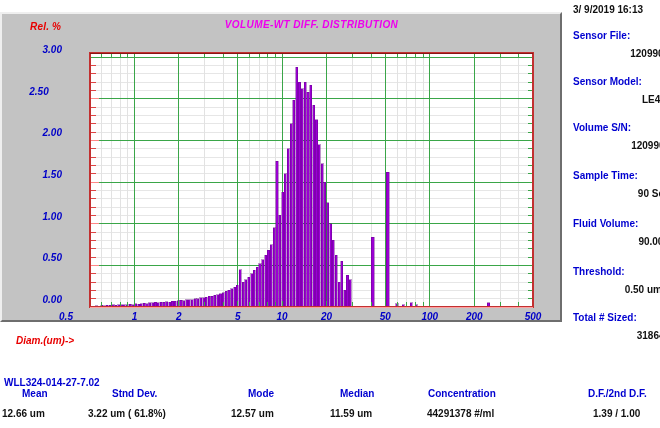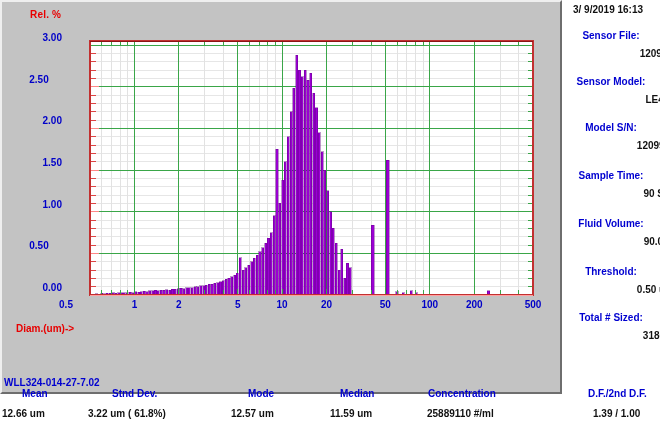--- a/index.html
+++ b/index.html
@@ -1,40 +1,41 @@
 <!DOCTYPE html>
 <html><head>
 <meta charset="utf-8">
 <style>
   html,body{margin:0;padding:0;background:#ffffff;}
   body{width:660px;height:428px;position:relative;overflow:hidden;
        font-family:"Liberation Sans",sans-serif;font-weight:bold;}
-  .panel{position:absolute;left:0;top:0;width:562px;height:394px;background:#c3c3c3;
+  .panel{position:absolute;left:0;top:12px;width:562px;height:310px;background:#c3c3c3;
          border-top:2px solid #efefef;border-left:2px solid #efefef;
-         border-right:2px solid #6e6e6e;border-bottom:2px solid #6e6e6e;box-sizing:border-box;}
+         border-right:2px solid #6e6e6e;border-bottom:2px solid #6e6e6e;box-sizing:border-box;font-style:italic;}
   .rel-label{position:absolute;left:28px;top:7px;font-size:10px;color:#e80000;letter-spacing:0.2px;}
   .chart-title{position:absolute;left:88px;top:5px;width:443px;text-align:center;
                font-size:10px;color:#ee00ee;letter-spacing:0.4px;}
   .diam-label{position:absolute;left:14px;top:321px;font-size:10px;color:#e80000;}
   .ytick{position:absolute;width:46px;text-align:right;font-size:10px;color:#0000c8;}
   .xtick{position:absolute;top:297px;width:40px;text-align:center;font-size:10px;color:#0000c8;}
   svg.plot{position:absolute;left:0;top:0;}
-  .sidebar-field{position:absolute;left:573px;width:76px;font-size:10px;text-align:center;}
+  .sidebar-field{position:absolute;left:573px;width:76px;font-size:10px;}
   .sidebar-field .lbl{color:#0000d0;white-space:nowrap;}
   .sidebar-field .val{position:absolute;top:18px;color:#111;white-space:nowrap;}
   .datetime{position:absolute;left:573px;top:4px;font-size:10px;color:#111;white-space:nowrap;}
   .sample-id{position:absolute;left:4px;top:357px;font-size:10px;color:#0000d0;margin-top:20px;}
   .stat-h{position:absolute;top:388px;font-size:10px;color:#0000d0;white-space:nowrap;}
   .stat-v{position:absolute;top:408px;font-size:10px;color:#111;white-space:nowrap;}
 </style>
 </head>
 <body>
 
 <div class="panel">
   <span class="rel-label">Rel. %</span>
+  <span class="chart-title">VOLUME-WT DIFF. DISTRIBUTION</span>
   <svg class="plot" width="562" height="354" viewBox="0 0 562 354" shape-rendering="crispEdges" id="plot-svg">
       <rect x="88" y="39" width="443" height="254" fill="#ffffff"></rect>
       <line x1="89" y1="284.672131147541" x2="530" y2="284.672131147541" stroke="#e6e6e6" stroke-width="1"></line>
       <line x1="89" y1="276.344262295082" x2="530" y2="276.344262295082" stroke="#e6e6e6" stroke-width="1"></line>
       <line x1="89" y1="268.0163934426229" x2="530" y2="268.0163934426229" stroke="#e6e6e6" stroke-width="1"></line>
       <line x1="89" y1="259.6885245901639" x2="530" y2="259.6885245901639" stroke="#e6e6e6" stroke-width="1"></line>
       <line x1="89" y1="243.0327868852459" x2="530" y2="243.0327868852459" stroke="#e6e6e6" stroke-width="1"></line>
       <line x1="89" y1="234.70491803278688" x2="530" y2="234.70491803278688" stroke="#e6e6e6" stroke-width="1"></line>
       <line x1="89" y1="226.37704918032784" x2="530" y2="226.37704918032784" stroke="#e6e6e6" stroke-width="1"></line>
       <line x1="89" y1="218.04918032786884" x2="530" y2="218.04918032786884" stroke="#e6e6e6" stroke-width="1"></line>
@@ -297,21 +298,21 @@
       <line x1="427.78542935971456" y1="287" x2="427.78542935971456" y2="292" stroke="#3aa648" stroke-width="1"></line>
       <line x1="472.2375253860958" y1="40" x2="472.2375253860958" y2="46" stroke="#3aa648" stroke-width="1"></line>
       <line x1="472.2375253860958" y1="287" x2="472.2375253860958" y2="292" stroke="#3aa648" stroke-width="1"></line>
     </svg>
   <div id="ytick-layer">
       <span class="ytick" style="left: 14px; top: 30.1639px;">3.00</span>
       <span class="ytick" style="left: 14px; top: 71.8033px; text-align: center;">2.50</span>
       <span class="ytick" style="left: 14px; top: 113.443px;">2.00</span>
       <span class="ytick" style="left: 14px; top: 155.082px;">1.50</span>
       <span class="ytick" style="left: 14px; top: 196.721px;">1.00</span>
-      <span class="ytick" style="left: 14px; top: 238.361px; text-align: center;">0.50</span>
+      <span class="ytick" style="left: 14px; top: 238.361px;">0.50</span>
       <span class="ytick" style="left: 14px; top: 280px;">0.00</span>
     </div>
   <div id="xtick-layer">
       <span class="xtick" style="left: 44px;">0.5</span>
       <span class="xtick" style="left: 112.452px;">1</span>
       <span class="xtick" style="left: 156.904px;">2</span>
       <span class="xtick" style="left: 215.667px;">5</span>
       <span class="xtick" style="left: 260.119px;">10</span>
       <span class="xtick" style="left: 304.571px;">20</span>
       <span class="xtick" style="left: 363.333px;">50</span>
@@ -326,21 +327,21 @@
 
 <div class="sidebar-field" style="top:30px">
   <span class="lbl">Sensor File:</span>
   <span class="val">1209903_071018S.SNS</span>
 </div>
 <div class="sidebar-field" style="top:76px">
   <span class="lbl">Sensor Model:</span>
   <span class="val">LE400-05 SUM</span>
 </div>
 <div class="sidebar-field" style="top:122px">
-  <span class="lbl">Model S/N:</span>
+  <span class="lbl">Volume S/N:</span>
   <span class="val">1209903</span>
 </div>
 <div class="sidebar-field" style="top:170px">
   <span class="lbl">Sample Time:</span>
   <span class="val">90 Sec</span>
 </div>
 <div class="sidebar-field" style="top:218px">
   <span class="lbl">Fluid Volume:</span>
   <span class="val">90.00 ml</span>
 </div>
@@ -359,14 +360,14 @@
 <span class="stat-h" style="left:112px">Stnd Dev.</span>
 <span class="stat-h" style="left:248px">Mode</span>
 <span class="stat-h" style="left:340px">Median</span>
 <span class="stat-h" style="left:428px">Concentration</span>
 <span class="stat-h" style="left:588px">D.F./2nd D.F.</span>
 
 <span class="stat-v" style="left:2px">12.66 um</span>
 <span class="stat-v" style="left:88px">3.22 um ( 61.8%)</span>
 <span class="stat-v" style="left:231px">12.57 um</span>
 <span class="stat-v" style="left:330px">11.59 um</span>
-<span class="stat-v" style="left:427px">25889110 #/ml</span>
+<span class="stat-v" style="left:427px">44291378 #/ml</span>
 <span class="stat-v" style="left:593px">1.39 /  1.00</span>
 
 </body></html>

